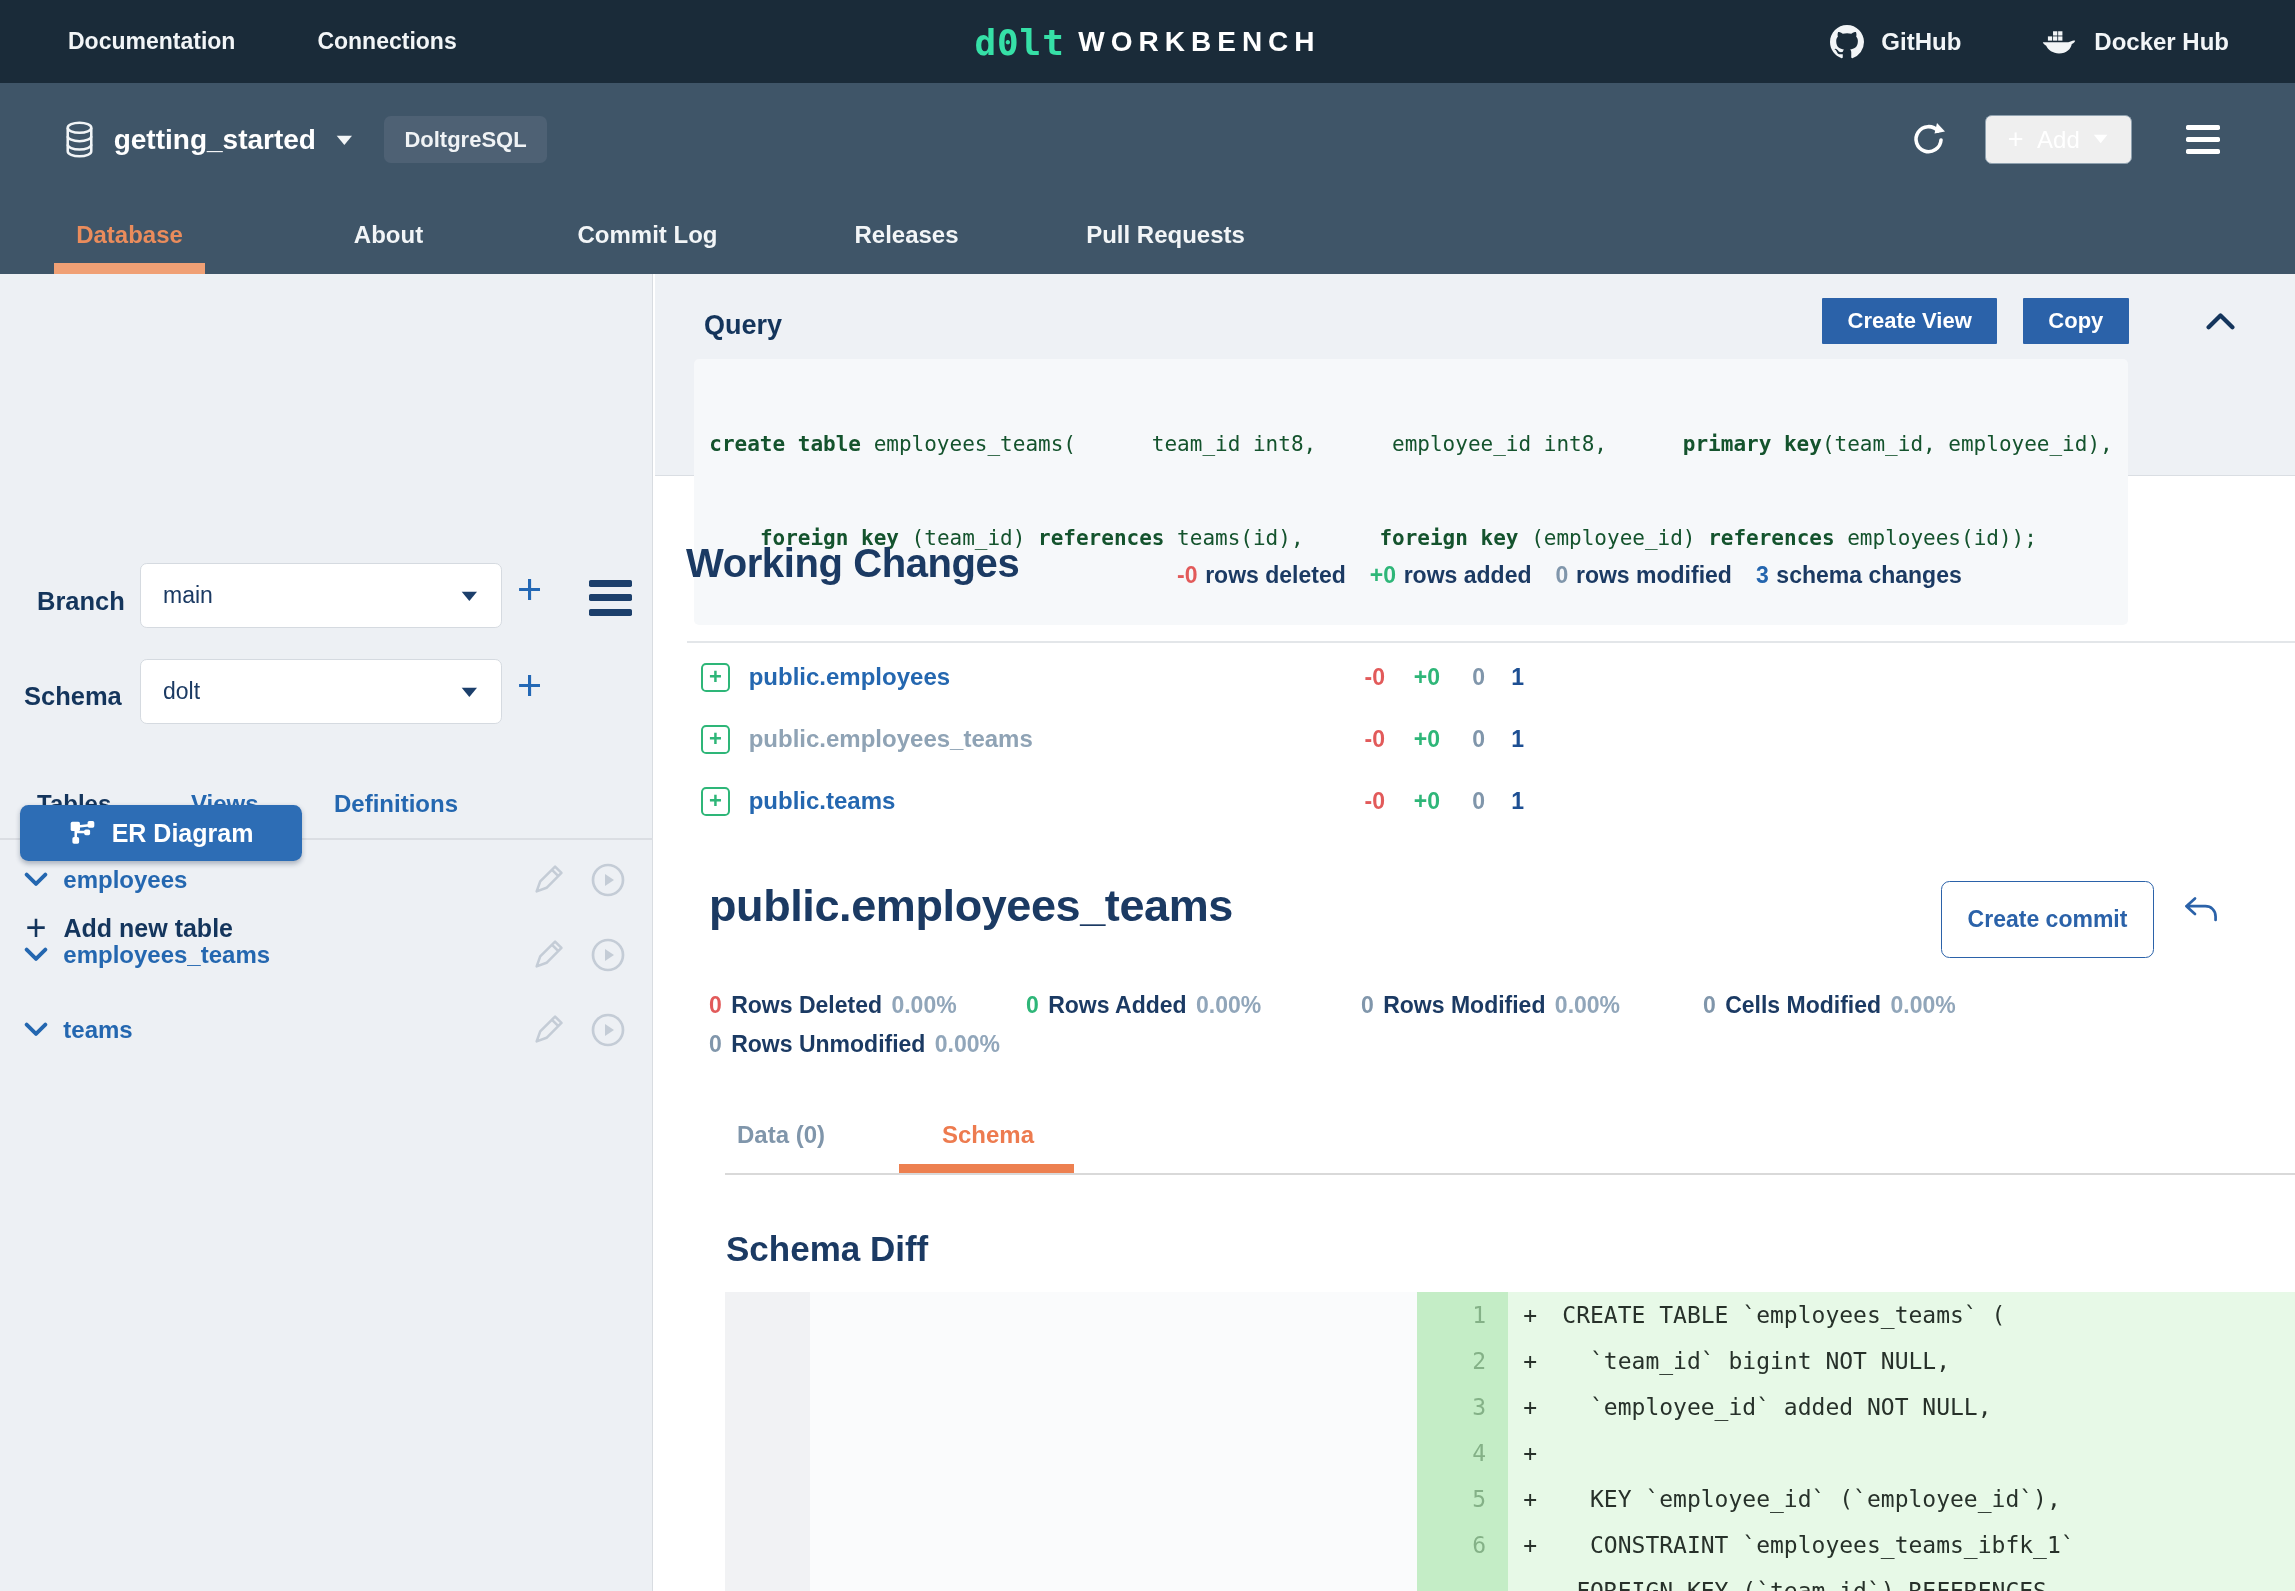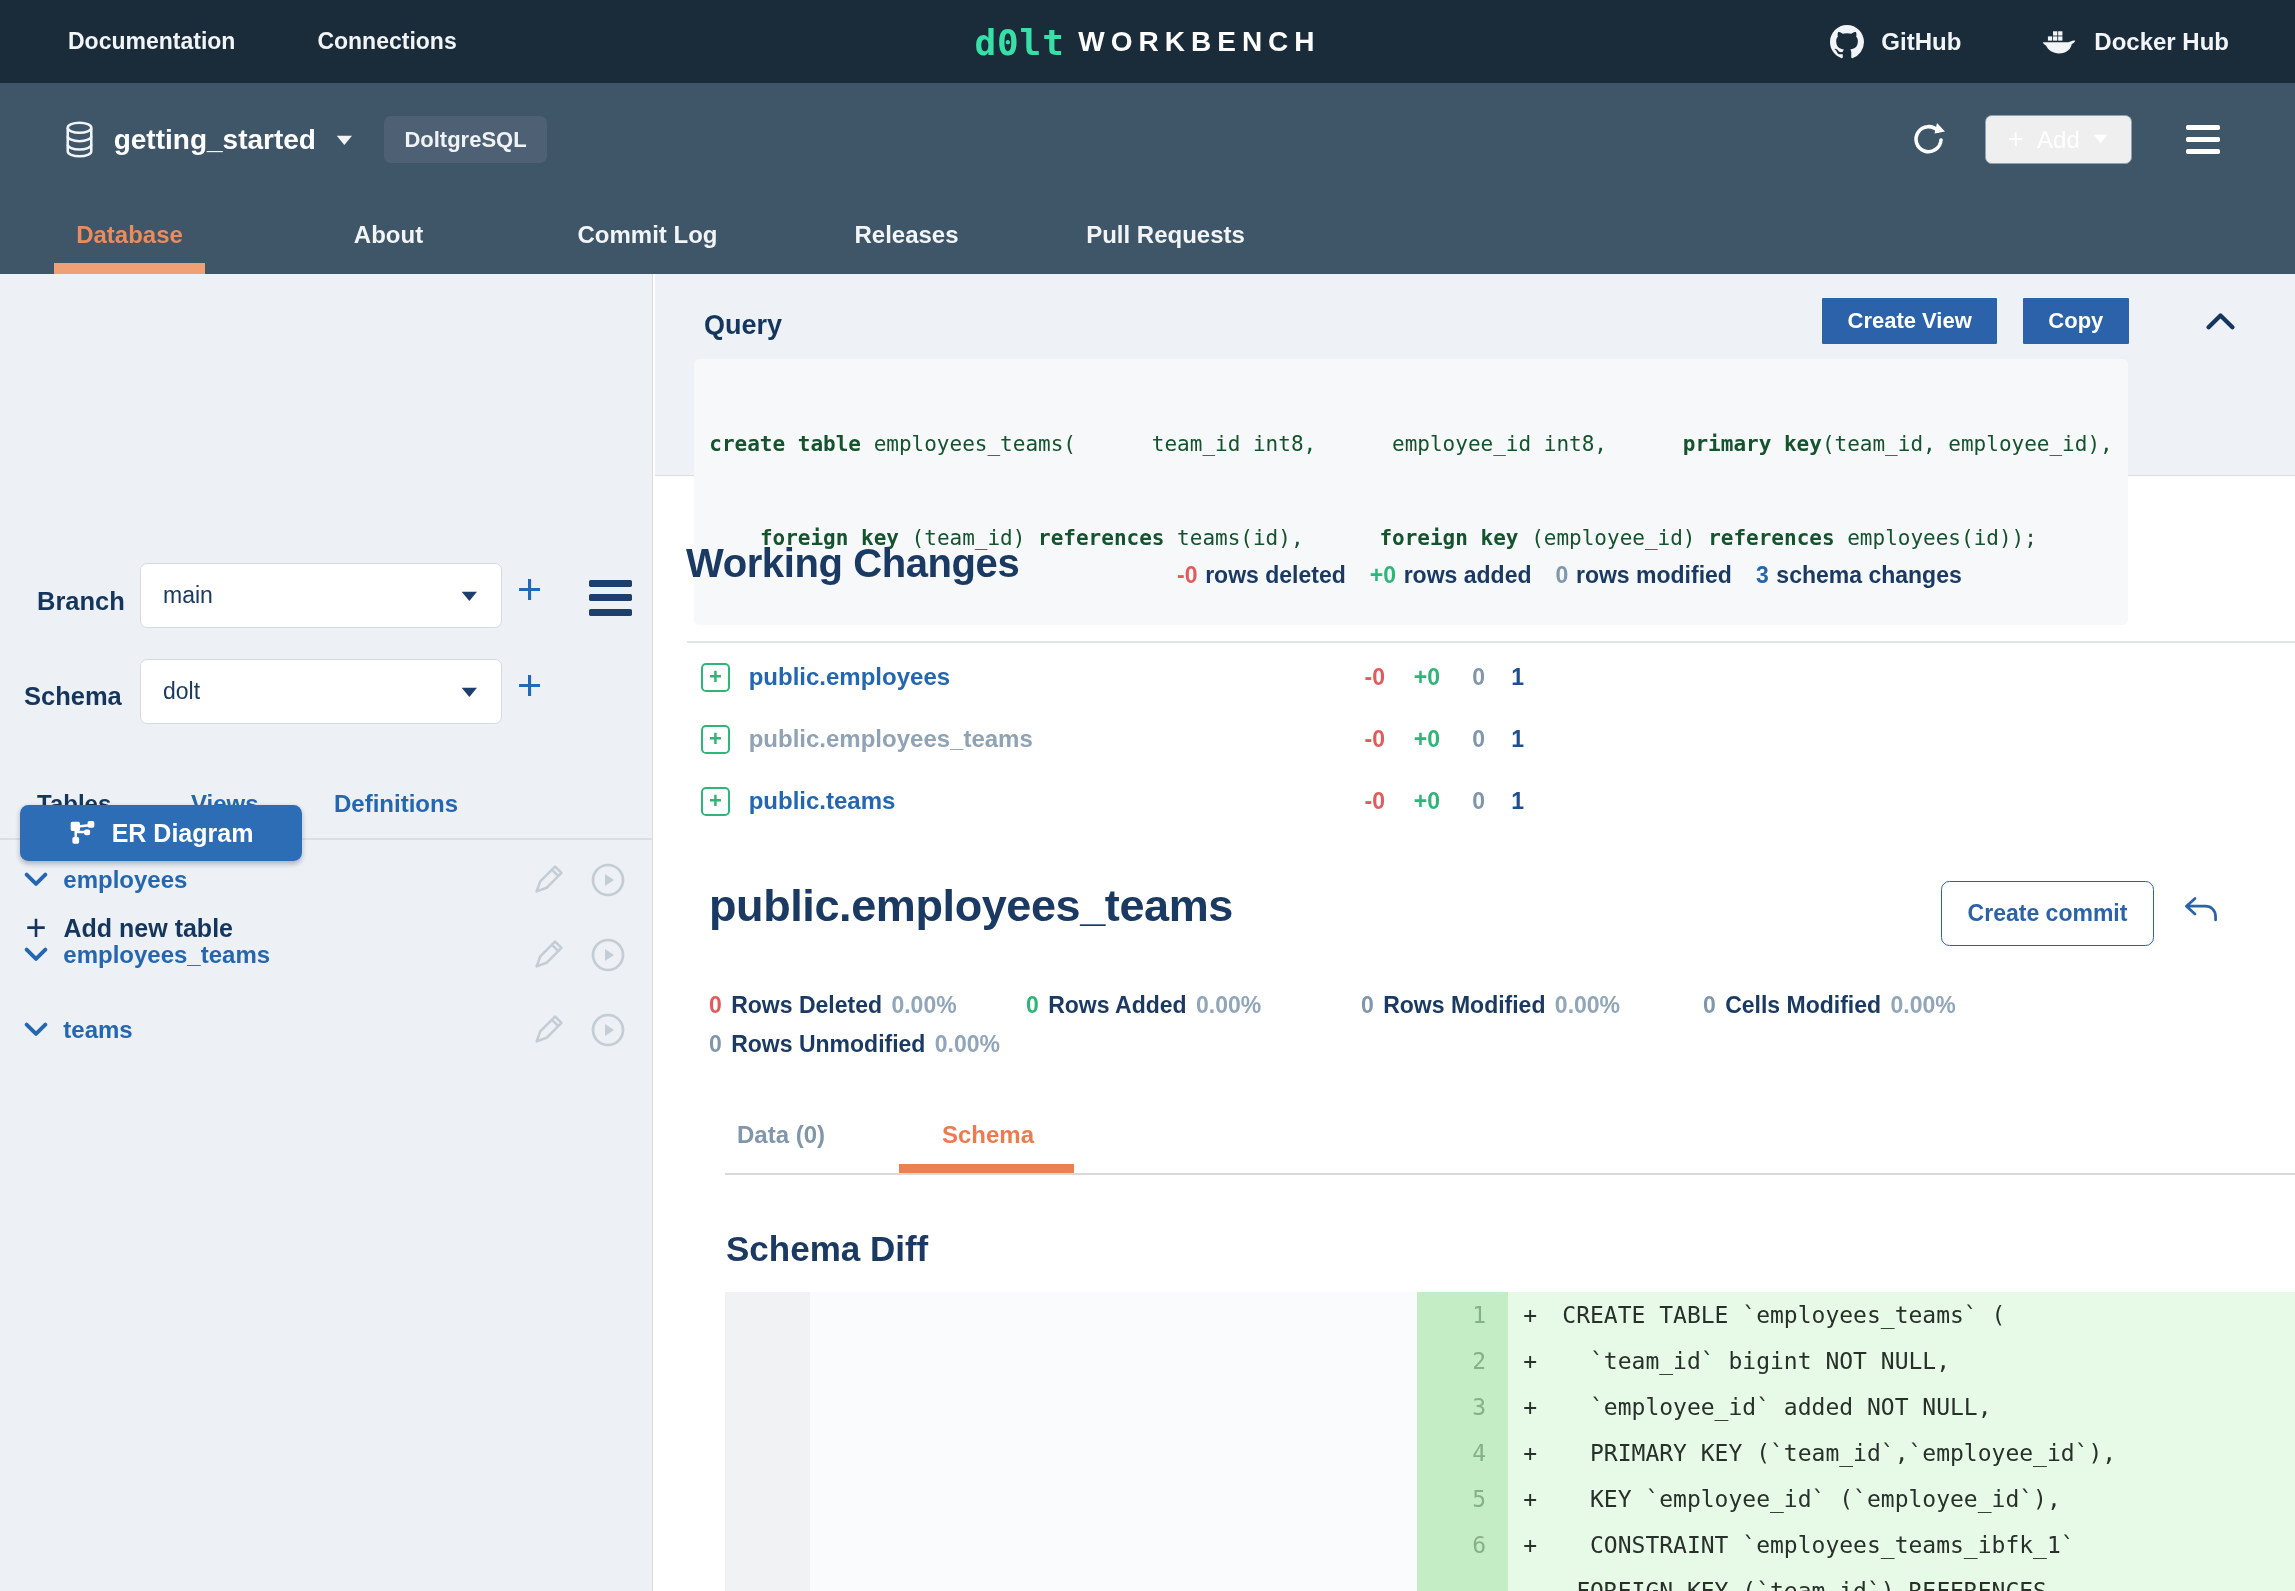--- a/index.html
+++ b/index.html
@@ -89,21 +89,21 @@
   .wrows{position:absolute;left:46px;top:372px;width:851px;}
   .wrow{height:62px;display:flex;align-items:center;position:relative;}
   .plussq{width:29px;height:29px;border:2.6px solid #2EB678;border-radius:5.1px;color:#2EB678;
           display:flex;align-items:center;justify-content:center;font-size:22px;font-weight:bold;box-sizing:border-box;}
   .wname{margin-left:18.7px;font-size:24px;font-weight:bold;color:#2467B0;cursor:pointer;}
   .wname.muted{color:#8FA3B5;}
   .wrow .st{position:absolute;font-size:23px;font-weight:bold;text-align:right;}
   .st1{left:636px;width:48px;} .st2{left:691px;width:48px;} .st3{left:745px;width:39px;} .st4{left:784px;width:39px;color:#1D4F93;}
 
   .dtitle{position:absolute;left:54px;top:606px;font-size:45px;font-weight:bold;color:#1B3A63;letter-spacing:-0.4px;}
-  .commitbtn{position:absolute;left:1286px;top:607px;width:213px;height:65px;background:#fff;
+  .commitbtn{position:absolute;left:1286px;top:607px;width:213px;height:77px;background:#fff;
              border:1.7px solid #2B62A9;border-radius:8.5px;color:#2B62A9;font-size:23px;font-weight:bold;
              font-family:"Liberation Sans",sans-serif;cursor:pointer;}
   .undo{position:absolute;left:1528px;top:621px;cursor:pointer;}
   .dstats{position:absolute;left:54px;top:718px;width:1446px;display:flex;flex-wrap:wrap;row-gap:12px;font-size:23px;}
   .dstat{display:flex;gap:9.4px;align-items:baseline;box-sizing:border-box;}
   .dstat .v{font-weight:bold;}
   .dstat .l{color:#1B3A63;font-weight:bold;}
   .dstat .p{color:#91A6BA;font-weight:600;}
   .dstat.w1{width:317px;} .dstat.w2{width:335px;} .dstat.w3{width:342px;} .dstat.w4{width:408px;} .dstat.w5{width:100%;}
 
@@ -430,21 +430,20 @@
       <div class="dline">
           <span class="dplus">+</span>
           <span class="dcode">  `team_id` bigint NOT NULL,</span>
         </div>
       <div class="dline">
           <span class="dplus">+</span>
           <span class="dcode">  `employee_id` added NOT NULL,</span>
         </div>
       <div class="dline">
           <span class="dplus">+</span>
-          <span class="dcode">  PRIMARY KEY (`team_id`,`employee_id`),</span>
         </div>
       <div class="dline">
           <span class="dplus">+</span>
           <span class="dcode">  KEY `employee_id` (`employee_id`),</span>
         </div>
       <div class="dline">
           <span class="dplus">+</span>
           <span class="dcode">  CONSTRAINT `employees_teams_ibfk_1`</span>
         </div>
       <div class="dline">

